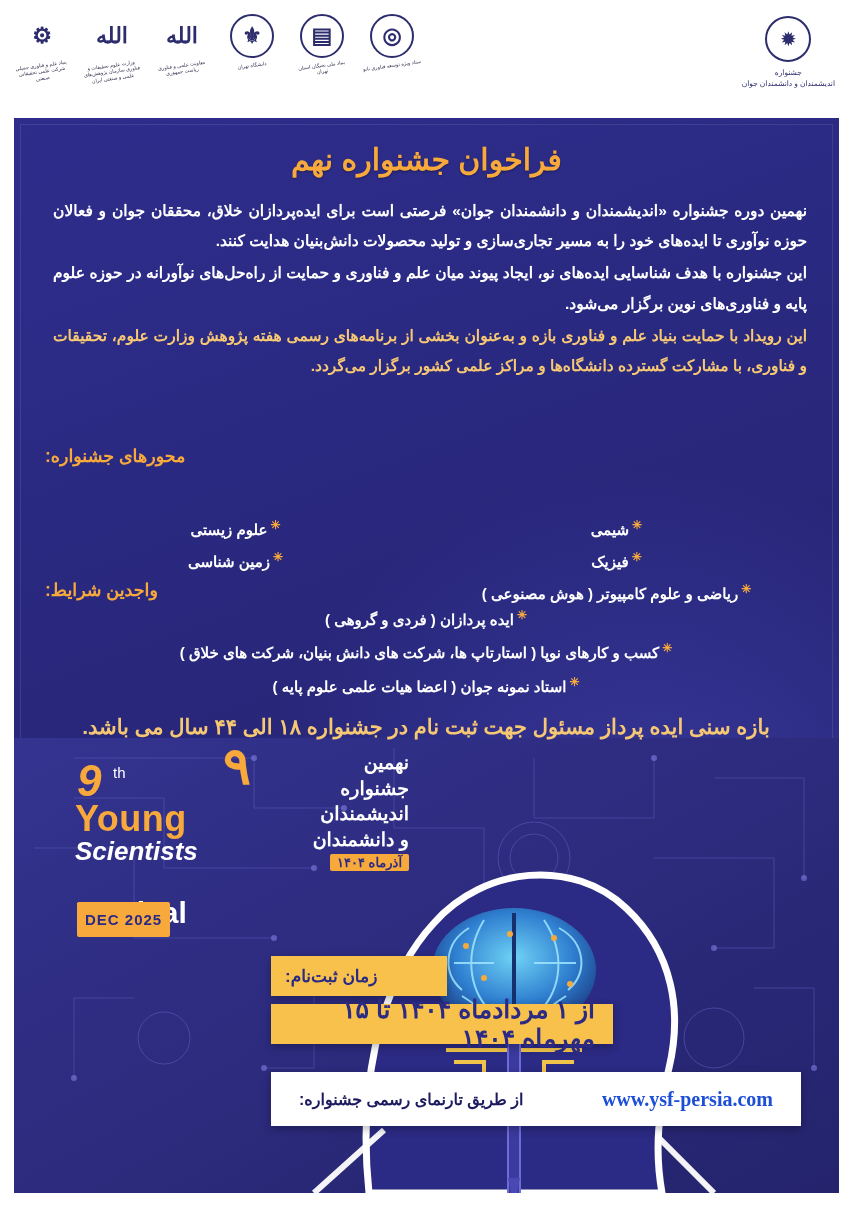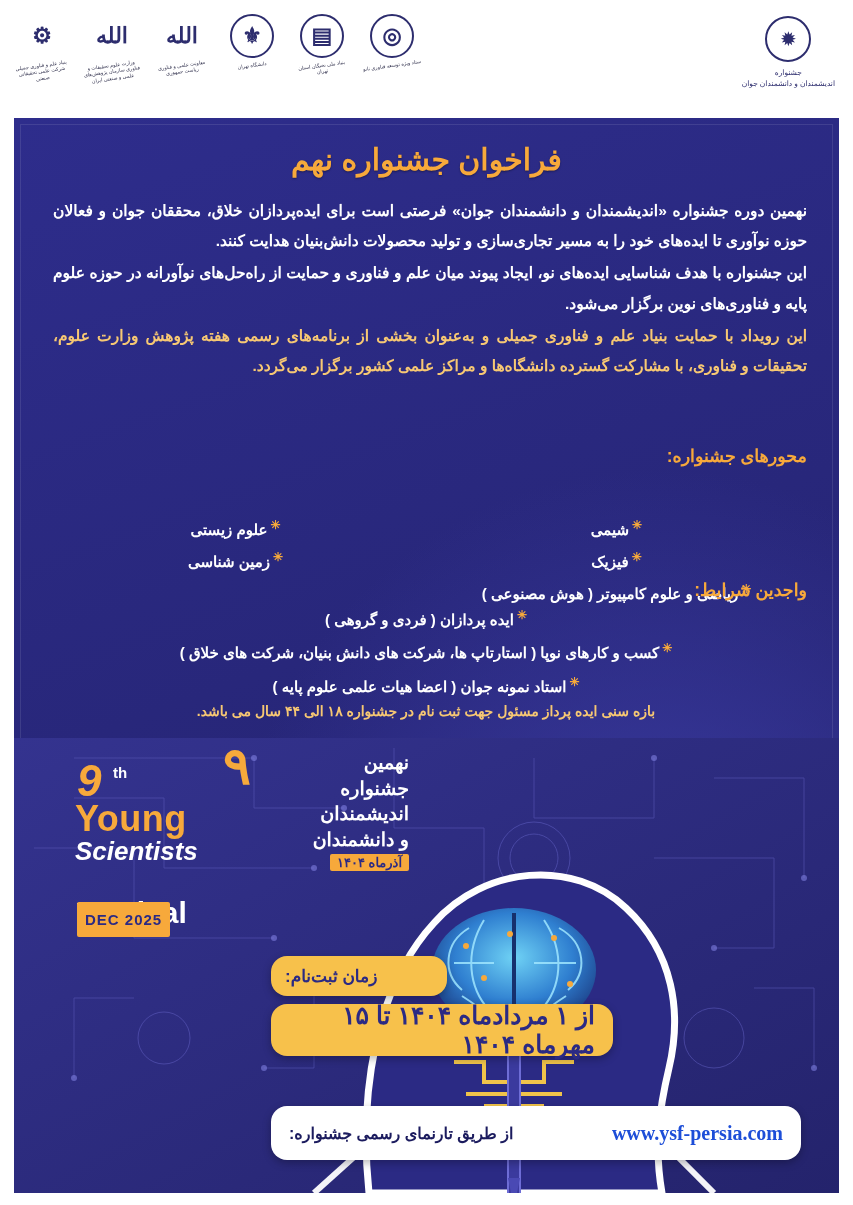--- a/index.html
+++ b/index.html
@@ -71,21 +71,21 @@
 
   .body-copy{
     position:absolute;top:78px;right:32px;width:762px;
     color:#ffffff;font-size:15.5px;line-height:1.95;
     text-align:justify;font-weight:bold;
   }
   .body-copy p{margin:0 0 2px 8px;}
   .hl{color:#f7c873;}
 
   .section-title{
-    color:#f7a93b;font-size:17.5px;font-weight:bold;text-align:right;margin:10px 0 2px 0;
+    color:#f7a93b;font-size:17.5px;font-weight:bold;text-align:left;margin:10px 0 2px 0;
   }
 
   .axes{
     position:absolute;top:318px;right:32px;width:762px;color:#ffffff;
   }
   .axes .cols{
     display:flex;flex-direction:row;justify-content:flex-start;gap:0;margin-top:6px;
   }
   .axes .col{width:50%;margin-top:40px;}
   .axes .row{
@@ -95,32 +95,32 @@
   .axes .row.special{color:#f7a93b;}
 
   .conds{
     position:absolute;top:452px;right:32px;width:762px;color:#ffffff;
   }
   .conds .item{
     font-size:15px;line-height:2.15;font-weight:bold;text-align:center;
   }
   .conds .item .star{color:#f7a93b;font-size:12px;vertical-align:super;margin-left:3px;}
   .conds .note{
-    color:#f7c873;font-size:14px;font-weight:bold;text-align:center;margin-top:0;
+    color:#f7c873;font-size:21px;font-weight:bold;text-align:center;margin-top:12px;
   }
 
   
   .wordmark{
     position:absolute;top:632px;right:430px;width:340px;height:180px;color:#ffffff;
     direction:ltr;
   }
   .wm-9{
     position:absolute;top:6px;left:8px;color:#f7a93b;font-size:44px;font-weight:bold;font-style:italic;
   }
-  .wm-th{position:absolute;top:14px;left:44px;color:#ffffff;font-size:15px;font-weight:bold;}
+  .wm-th{position:absolute;top:14px;left:44px;color:#ffffff;font-size:15px;font-weight:normal;}
   .wm-young{
     position:absolute;top:48px;left:6px;color:#f7a93b;font-size:36px;font-weight:bold;letter-spacing:.5px;
   }
   .wm-sci{
     position:absolute;top:86px;left:6px;color:#ffffff;font-size:26px;font-style:italic;font-weight:bold;
   }
   .wm-fest{
     position:absolute;top:116px;left:6px;color:#ffffff;font-size:30px;font-weight:bold;margin-top:30px;
   }
   .wm-dec{
@@ -145,35 +145,35 @@
   }
 
   
   .art{
     position:absolute;top:620px;left:0;width:825px;height:455px;overflow:hidden;
   }
 
   
   .ribbon{
     position:absolute;background:#f7c14b;color:#2b2a84;font-weight:bold;
-    border-radius:16px;display:flex;align-items:center;justify-content:flex-end;
+    border-radius:0;display:flex;align-items:center;justify-content:flex-end;
     box-shadow:0 3px 8px rgba(0,0,0,.28);
   }
   .ribbon-label{
     position:absolute;top:838px;right:392px;width:176px;height:40px;
     padding:0 14px;font-size:17px;box-sizing:border-box;
   }
   .ribbon-date{
-    position:absolute;top:886px;right:226px;width:342px;height:52px;
+    position:absolute;top:886px;right:226px;width:342px;height:40px;
     padding:0 18px;font-size:25px;box-sizing:border-box;
   }
   .ribbon-site{
     position:absolute;top:954px;right:38px;width:530px;height:54px;
-    padding:0 18px;font-size:17px;box-sizing:border-box;
-    background:#ffffff;justify-content:space-between;flex-direction:row-reverse;margin-top:34px;
+    padding:0 28px;font-size:17px;box-sizing:border-box;
+    background:#ffffff;justify-content:space-between;flex-direction:row-reverse;
   }
   .ribbon-site .url{
     color:#1d4ed8;font-size:20px;font-weight:bold;direction:ltr;font-family:"Liberation Serif", serif;
   }
   .ribbon-site .txt{color:#1b1b5e;font-size:16px;font-weight:bold;}
 </style>
 </head>
 <body>
 
 <div class="logo-bar">
@@ -318,21 +318,21 @@
         <path d="M700 455 L645 400"></path>
       </g>
     </svg>
   </div>
 
   <div class="headline">فراخوان جشنواره نهم</div>
 
   <div class="body-copy">
     <p>نهمین دوره جشنواره «اندیشمندان و دانشمندان جوان» فرصتی است برای ایده‌پردازان خلاق، محققان جوان و فعالان حوزه نوآوری تا ایده‌های خود را به مسیر تجاری‌سازی و تولید محصولات دانش‌بنیان هدایت کنند.</p>
     <p>این جشنواره با هدف شناسایی ایده‌های نو، ایجاد پیوند میان علم و فناوری و حمایت از راه‌حل‌های نوآورانه در حوزه علوم پایه و فناوری‌های نوین برگزار می‌شود.</p>
-    <p class="hl">این رویداد با حمایت بنیاد علم و فناوری جمیلی و به‌عنوان بخشی از برنامه‌های رسمی هفته پژوهش وزارت علوم، تحقیقات و فناوری، با مشارکت گسترده دانشگاه‌ها و مراکز علمی کشور برگزار می‌گردد.</p>
+    <p class="hl">این رویداد با حمایت بنیاد علم و فناوری بازه و به‌عنوان بخشی از برنامه‌های رسمی هفته پژوهش وزارت علوم، تحقیقات و فناوری، با مشارکت گسترده دانشگاه‌ها و مراکز علمی کشور برگزار می‌گردد.</p>
   </div>
 
   <div class="axes">
     <div class="section-title">محورهای جشنواره:</div>
     <div class="cols">
       <div class="col">
         <div class="row"><span class="star">✳</span><span>شیمی</span></div>
         <div class="row"><span class="star">✳</span><span>فیزیک</span></div>
         <div class="row"><span class="star">✳</span><span>ریاضی و علوم کامپیوتر ( هوش مصنوعی )</span></div>
       </div>

